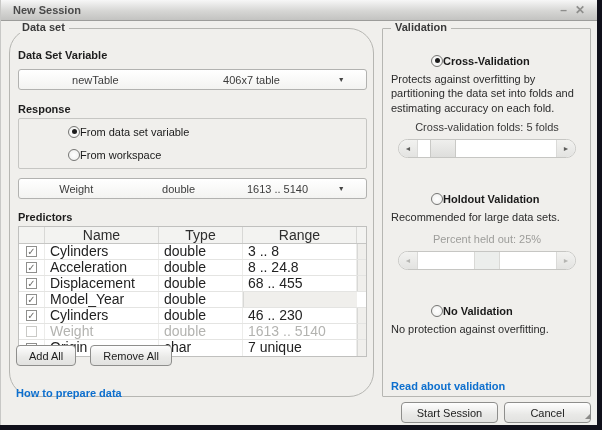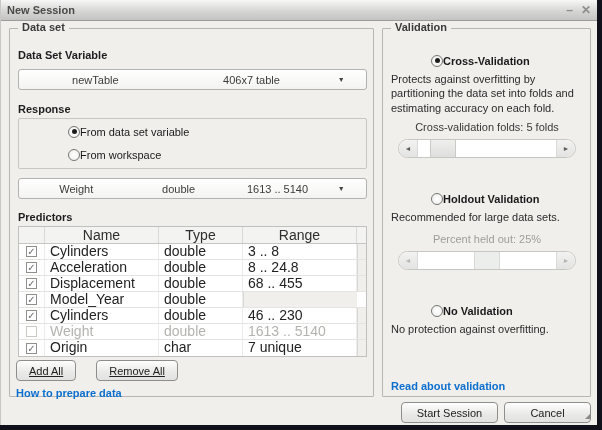--- a/index.html
+++ b/index.html
@@ -13,34 +13,34 @@
   }
   .window {
     position: absolute; left:0; top:0; width:597px; height:425px;
     background:#f0efec; border-left:1px solid #c8c8c6;
   }
   
   .titlebar {
     position:absolute; left:0; top:0; right:0; height:21px;
     background: linear-gradient(#f7f7f7, #d6d6d4 55%, #c3c3c1);
     border-bottom:1px solid #9c9c9a;
-    display:flex; align-items:center; padding:0 6px;
+    display:flex; align-items:center; padding:0 12px;
   }
   .title { font-weight:bold; color:#4a4a4a; }
   .win-controls { margin-left:auto; display:flex; gap:8px; }
   .win-btn { color:#8e8e8c; font-weight:bold; font-size:12px; line-height:12px; cursor:default; }
   
   .group {
     position:absolute; border:1px solid #b6b6b2; border-radius:1px;
   }
   .group-label {
     position:absolute; top:-8px; left:8px; background:#f0efec;
     padding:0 4px; font-weight:bold; color:#3a3a3a;
   }
-  .group-dataset { left:8px; top:28px; width:365px; height:369px; }
+  .group-dataset { left:8px; top:28px; width:365px; height:369px;border-radius:25px; }
   .group-validation { left:381px; top:28px; width:209px; height:369px; }
   .abs { position:absolute; }
   .bold-label { font-weight:bold; color:#1d1d1d; }
   
   .dropdown {
     display:flex; align-items:center; height:21px;
     background: linear-gradient(#ffffff, #f3f3f1);
     border:1px solid #b2b2b0; border-radius:3px;
     color:#3c3c3c; cursor:default;
   }
@@ -241,21 +241,21 @@
           <div class="cb-cell">
               <span class="checkbox checked"></span>
             </div>
           <div class="cell">Origin</div>
           <div class="cell">char</div>
           <div class="cell">7 unique</div>
           <div class="gutter-cell"></div>
         </div>
       </div>
 
-      <div class="abs" style="left:6px; top:331px; display:flex; gap:20px;text-decoration:underline;">
+      <div class="abs" style="left:6px; top:316px; display:flex; gap:14px;">
         <span class="btn">Add All</span>
         <span class="btn">Remove All</span>
       </div>
 
       <div class="abs link" style="left: 6px; top: 358px; color: rgb(13, 111, 206);">How to prepare data</div>
     </div>
 
     <div class="group group-validation">
       <span class="group-label">Validation</span>
 

